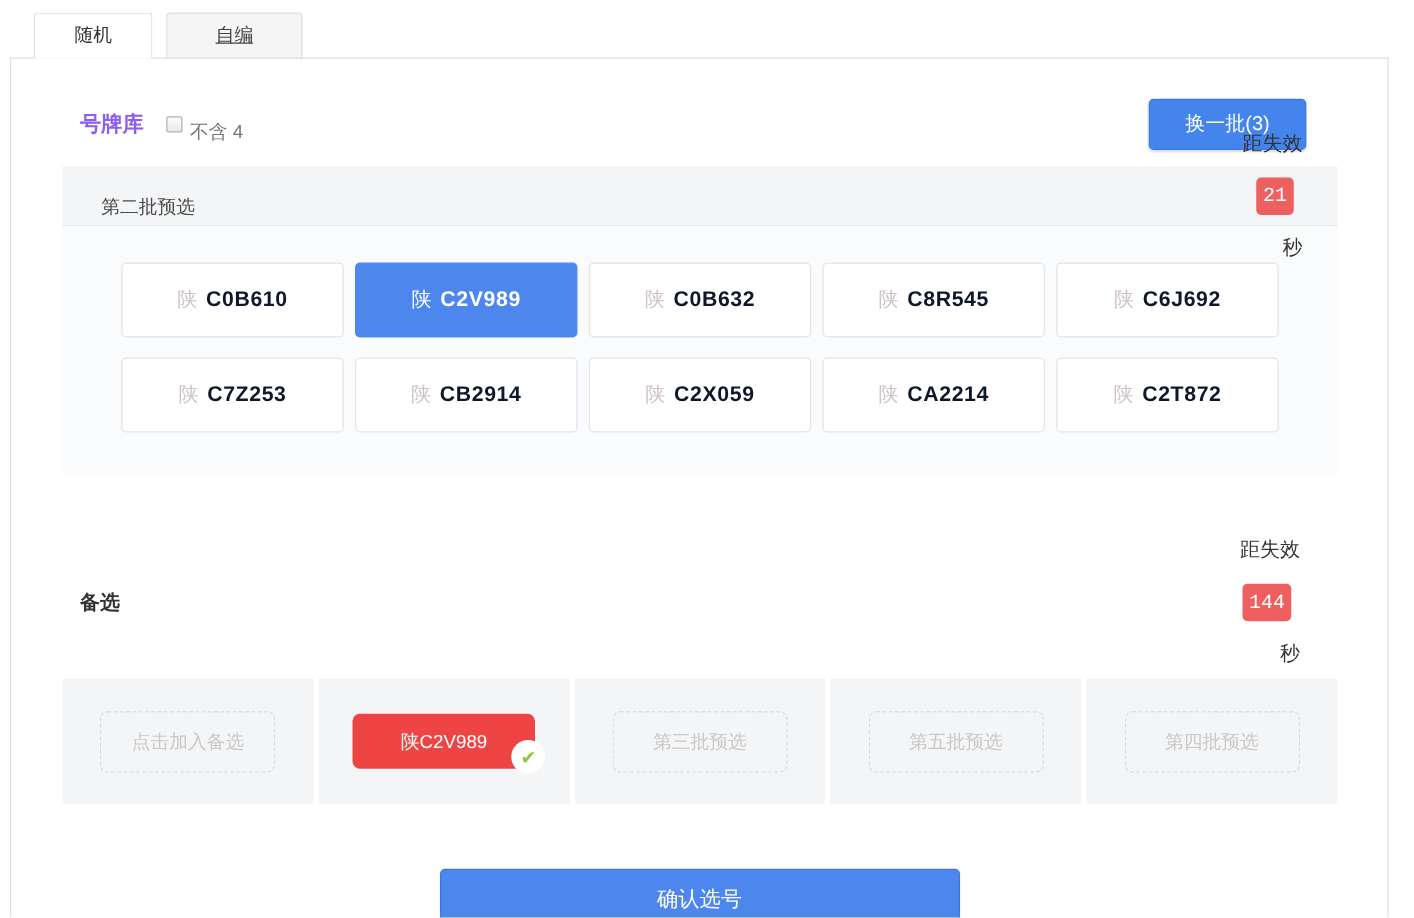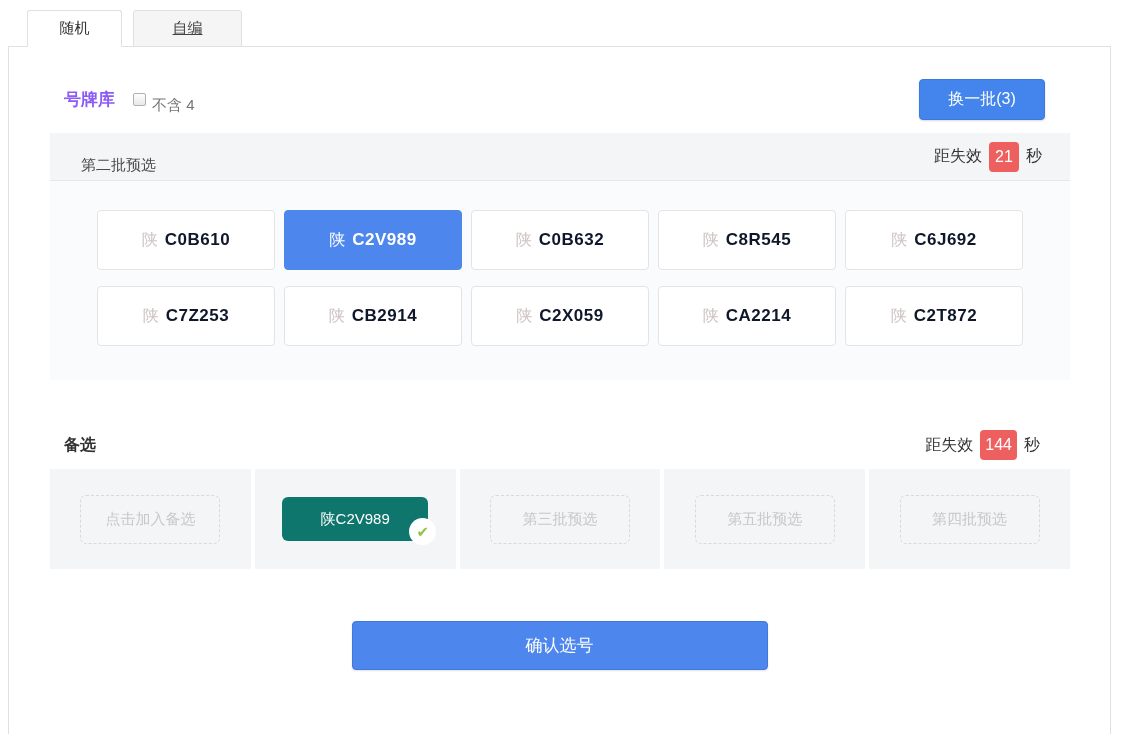--- a/index.html
+++ b/index.html
@@ -38,25 +38,26 @@
     font-family: inherit; box-shadow: 0 1px 2px rgba(0,0,0,0.15);
   }
 
   
   .batch-box { margin: 0 40px 0 41px; }
   .batch-header {
     height: 48px; background: #f4f5f7; border-bottom: 1px solid #e7e7e7;
     display: flex; align-items: center; padding: 0 28px 0 31px;
   }
   .batch-title { font-size: 15px; color: #4a4a4a; margin-top: 17px; }
-  .expiry { margin-left: auto; display: flex; align-items: center; font-size: 16px; color: #333; }
+  .expiry { margin-left: auto; display: flex; align-items: flex-end; font-size: 16px; color: #333; flex-direction: column; }
   .badge {
     display: inline-block; min-width: 30px; height: 30px; line-height: 30px; padding: 0 5px;
-    margin: 0 7px; background: #ee5f5f; color: #fff; border-radius: 4px; text-align: center;
+    margin: 16px 7px; background: #ee5f5f; color: #fff; border-radius: 4px; text-align: center;
     font-size: 16px;
+    font-family: Liberation Mono, monospace;
   }
   .plate-area { background: #fafbfc; padding: 29px 0 34px; }
   .plate-grid { display: flex; flex-wrap: wrap; justify-content: center; gap: 16px 9px; width: 945px; margin: 0 auto; }
   .plate {
     width: 178px; height: 60px; background: #fff; border: 1px solid #e4e4e6; border-radius: 4px;
     display: flex; align-items: center; justify-content: center; gap: 7px; cursor: pointer;
   }
   .plate .prov { font-size: 16px; color: #cfc2c2; }
   .plate .code { font-size: 17px; font-weight: bold; color: #0f172a; letter-spacing: 0.5px; }
   .plate.selected { background: #4d87ee; border-color: #4d87ee; }
@@ -66,21 +67,21 @@
   .alt-header { display: flex; align-items: center; margin: 50px 70px 9px 55px; }
   .alt-title { font-size: 16px; font-weight: bold; color: #333; }
   .alt-band { margin: 0 40px 0 41px; display: flex; gap: 4px; height: 100px; }
   .alt-cell { flex: 1; background: #f4f5f6; display: flex; align-items: center; justify-content: center; }
   .slot-empty {
     width: 140px; height: 49px; border: 1px dashed #d9d9d9; border-radius: 6px;
     display: flex; align-items: center; justify-content: center;
     color: #c8c8c8; font-size: 15px; cursor: pointer; background: transparent;
   }
   .slot-filled {
-    width: 146px; height: 44px; background: #0f766e; border-radius: 6px; position: relative;
+    width: 146px; height: 44px; background: #ef4444; border-radius: 6px; position: relative;
     display: flex; align-items: center; justify-content: center; color: #fff; font-size: 15px;
     cursor: pointer;
   }
   .check-circle {
     position: absolute; right: -8px; bottom: -4px; width: 27px; height: 27px;
     background: #fff; border-radius: 50%; display: flex; align-items: center; justify-content: center;
     color: #8dc63e; font-size: 15px; font-weight: bold;
   }
 
   

